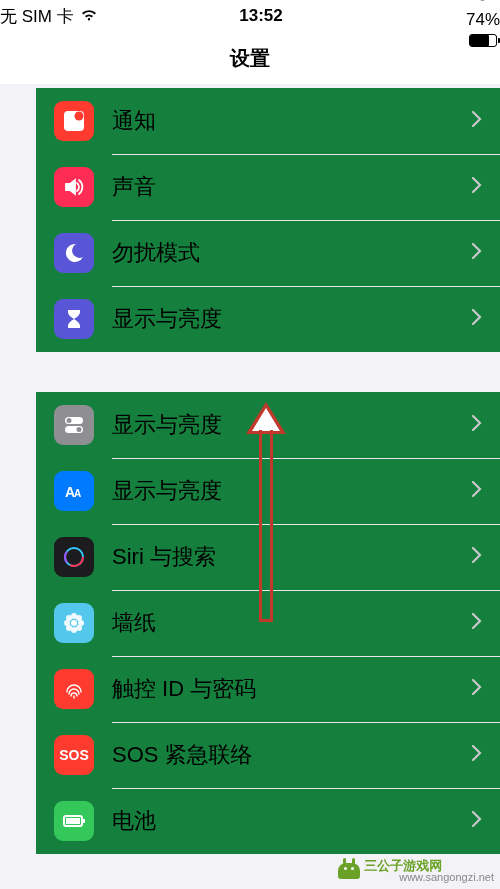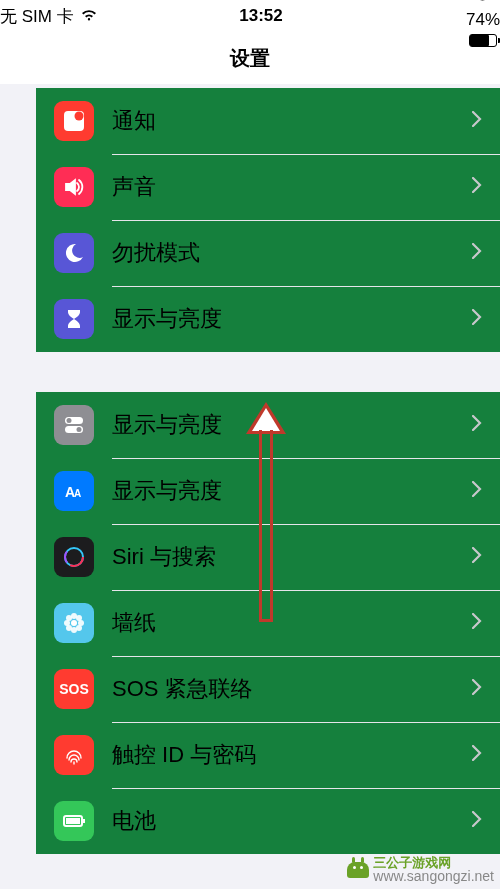--- a/index.html
+++ b/index.html
@@ -42,21 +42,21 @@
     .watermark { position: absolute; right: 6px; bottom: 6px; display: flex; align-items: center; gap: 4px; font-size: 12px; color: #6aa227; padding-left: 36px; }
     .watermark .logo { width: 22px; height: 16px; background: #6aa227; border-radius: 8px 8px 3px 3px; position: relative; }
     .watermark .logo::before, .watermark .logo::after { content: ""; position: absolute; top: -5px; width: 3px; height: 6px; background: #6aa227; border-radius: 2px; }
     .watermark .logo::before { left: 5px; }
     .watermark .logo::after { right: 5px; }
     .watermark .eye { position: absolute; top: 4px; width: 3px; height: 3px; background: #fff; border-radius: 50%; }
     .watermark .eye.l { left: 6px; }
     .watermark .eye.r { right: 6px; }
     .wm-text { line-height: 1; }
     .wm-text .t1 { font-weight: bold; font-size: 13px; }
-    .wm-text .t2 { font-size: 14px; color: #888; }
+    .wm-text .t2 { font-size: 11px; color: #888; margin-left: 35px; }
 
     .container { position: relative; width: 500px; height: 889px; background: #f2f2f7; }
     .scroll { height: calc(889px - 84px); overflow-y: auto; }
     .section:first-child { margin-top: 4px; }
   </style>
 </head>
 <body>
 
 <div class="container">
 
@@ -190,43 +190,43 @@
               <circle cx="8" cy="18" r="3" opacity=".9"></circle>
               <circle cx="18" cy="18" r="3" opacity=".9"></circle>
             </svg>
         </div>
         <div class="row-label">墙纸</div>
         <span class="chevron"><svg width="10" height="16" viewBox="0 0 10 16">
               <path d="M1 1 l7 7 -7 7" fill="none" stroke="#c7c7cc" stroke-width="2.2" stroke-linecap="round"></path>
             </svg></span>
       </div>
       <div class="row">
-        <div class="row-icon" style="background:#ff3b30;color:#fff;font-weight:700;font-size:14px">
-          <span>SOS</span>
-        </div>
-        <div class="row-label">SOS 紧急联络</div>
-        <span class="chevron"><svg width="10" height="16" viewBox="0 0 10 16">
-              <path d="M1 1 l7 7 -7 7" fill="none" stroke="#c7c7cc" stroke-width="2.2" stroke-linecap="round"></path>
-            </svg></span>
-      </div>
-      <div class="row">
         <div class="row-icon" style="background:#ff3b30">
           <svg width="26" height="26" viewBox="0 0 26 26" fill="none" stroke="#fff" stroke-width="1.4" stroke-linecap="round">
               <path d="M6 16 a7 7 0 0 1 14 0"></path>
               <path d="M8 18 a5 5 0 0 1 10 0"></path>
               <path d="M10 20 a3 3 0 0 1 6 0"></path>
               <path d="M13 22 v-2"></path>
             </svg>
         </div>
         <div class="row-label">触控 ID 与密码</div>
         <span class="chevron"><svg width="10" height="16" viewBox="0 0 10 16">
               <path d="M1 1 l7 7 -7 7" fill="none" stroke="#c7c7cc" stroke-width="2.2" stroke-linecap="round"></path>
             </svg></span>
       </div>
       <div class="row">
+        <div class="row-icon" style="background:#ff3b30;color:#fff;font-weight:700;font-size:14px">
+          <span>SOS</span>
+        </div>
+        <div class="row-label">SOS 紧急联络</div>
+        <span class="chevron"><svg width="10" height="16" viewBox="0 0 10 16">
+              <path d="M1 1 l7 7 -7 7" fill="none" stroke="#c7c7cc" stroke-width="2.2" stroke-linecap="round"></path>
+            </svg></span>
+      </div>
+      <div class="row">
         <div class="row-icon" style="background:#34c759">
           <svg width="28" height="26" viewBox="0 0 28 26">
               <rect x="4" y="8" width="18" height="10" rx="2" fill="none" stroke="#fff" stroke-width="2"></rect>
               <rect x="23" y="11" width="2" height="4" fill="#fff"></rect>
               <rect x="6" y="10" width="14" height="6" fill="#fff"></rect>
             </svg>
         </div>
         <div class="row-label">电池</div>
         <span class="chevron"><svg width="10" height="16" viewBox="0 0 10 16">
               <path d="M1 1 l7 7 -7 7" fill="none" stroke="#c7c7cc" stroke-width="2.2" stroke-linecap="round"></path>

